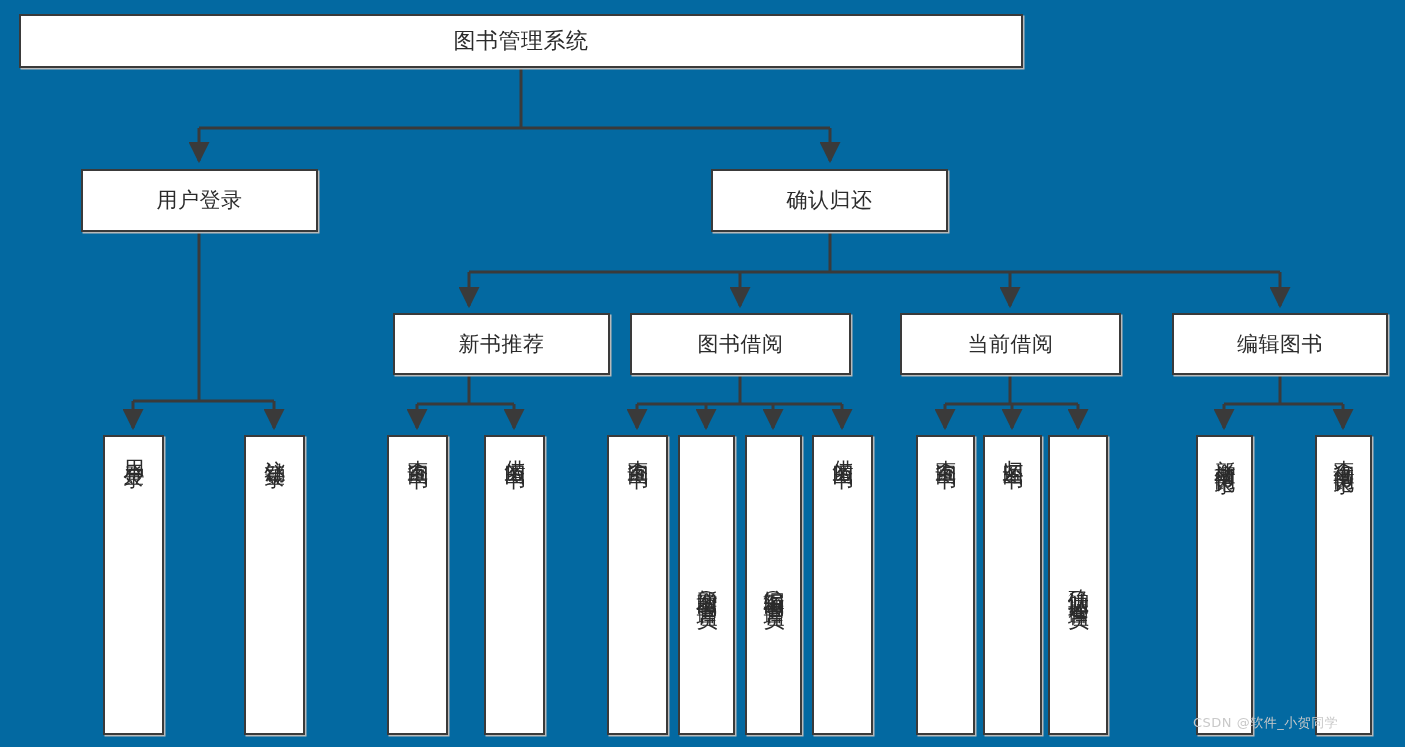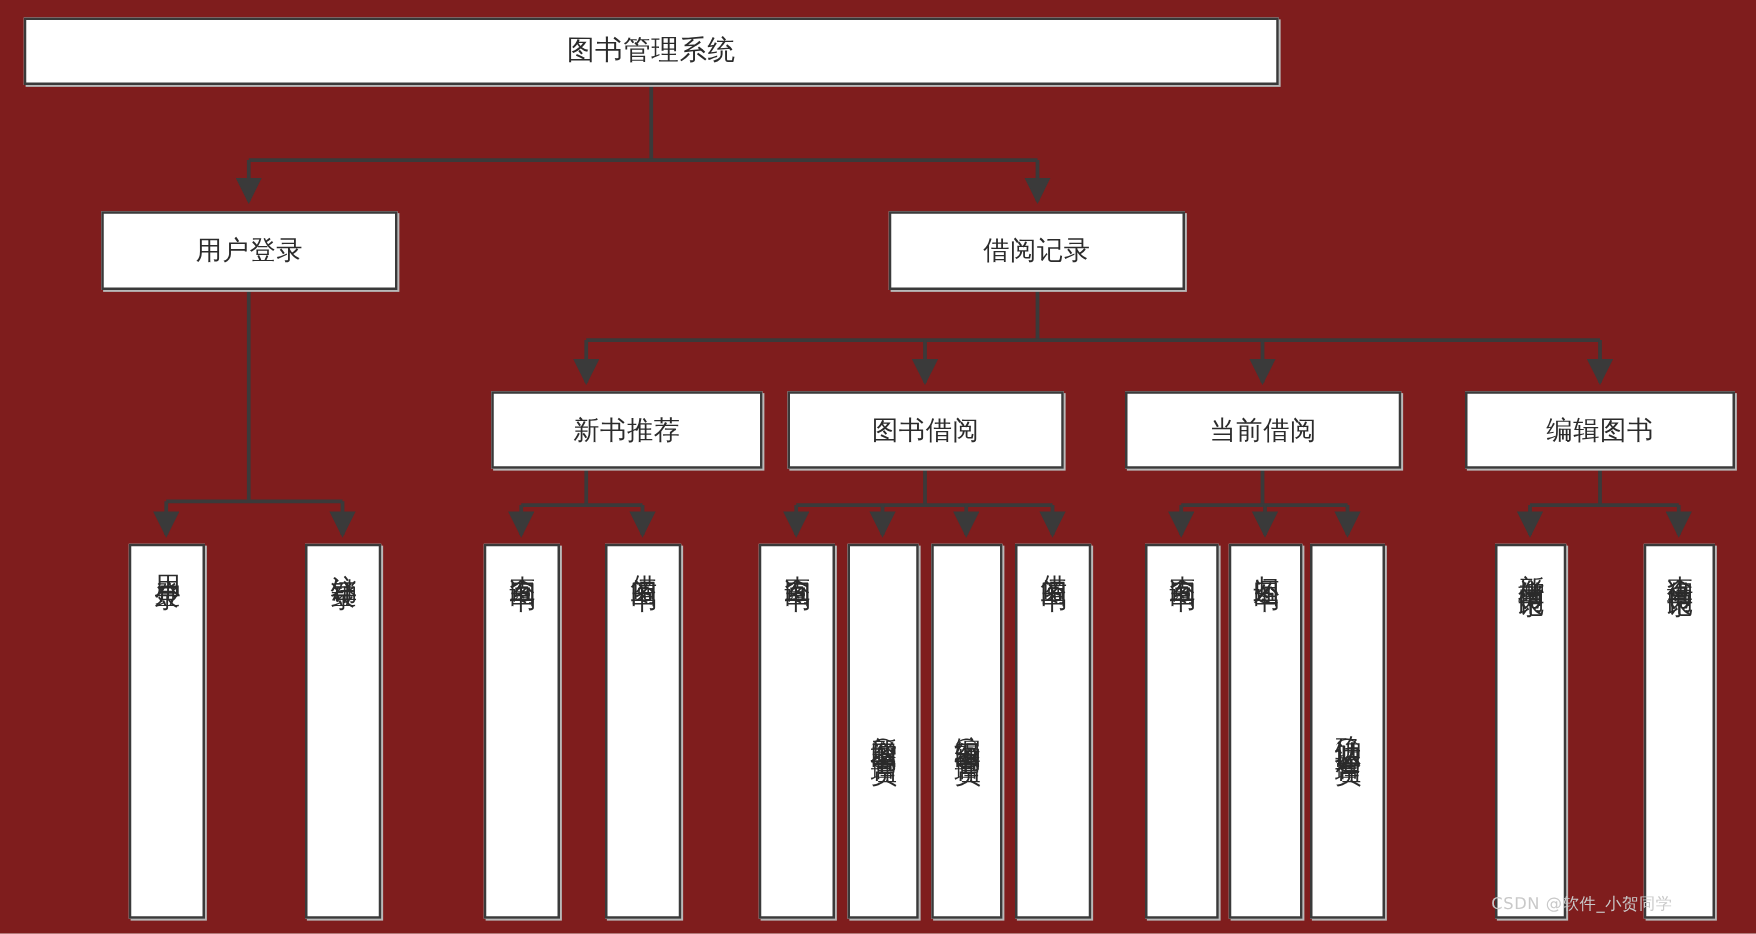--- a/index.html
+++ b/index.html
@@ -8,21 +8,21 @@
     padding: 0;
     background: #ffffff;
   }
   body {
     font-family: "DejaVu Sans", "Liberation Sans", sans-serif;
   }
   #diagram {
     position: relative;
     width: 1405px;
     height: 747px;
-    background: #7f1d1d;
+    background: #0369a1;
     overflow: hidden;
   }
   #edges {
     position: absolute;
     left: 0;
     top: 0;
     width: 1405px;
     height: 747px;
     pointer-events: none;
   }
@@ -136,21 +136,21 @@
   </svg>
 
   <div class="node horiz root" style="left:19px; top:14px; width:1004px; height:54px;">
     <span class="label">图书管理系统</span>
   </div>
 
   <div class="node horiz" style="left:81px; top:169px; width:237px; height:63px;">
     <span class="label">用户登录</span>
   </div>
   <div class="node horiz" style="left:711px; top:169px; width:237px; height:63px;">
-    <span class="label">借阅记录</span>
+    <span class="label">确认归还</span>
   </div>
 
   <div class="node horiz" style="left:373px; top:313px; width:217px; height:62px;margin-left:20px;">
     <span class="label">新书推荐</span>
   </div>
   <div class="node horiz" style="left:900px; top:313px; width:221px; height:62px;">
     <span class="label">当前借阅</span>
   </div>
   <div class="node horiz" style="left:630px; top:313px; width:221px; height:62px;">
     <span class="label">图书借阅</span>

